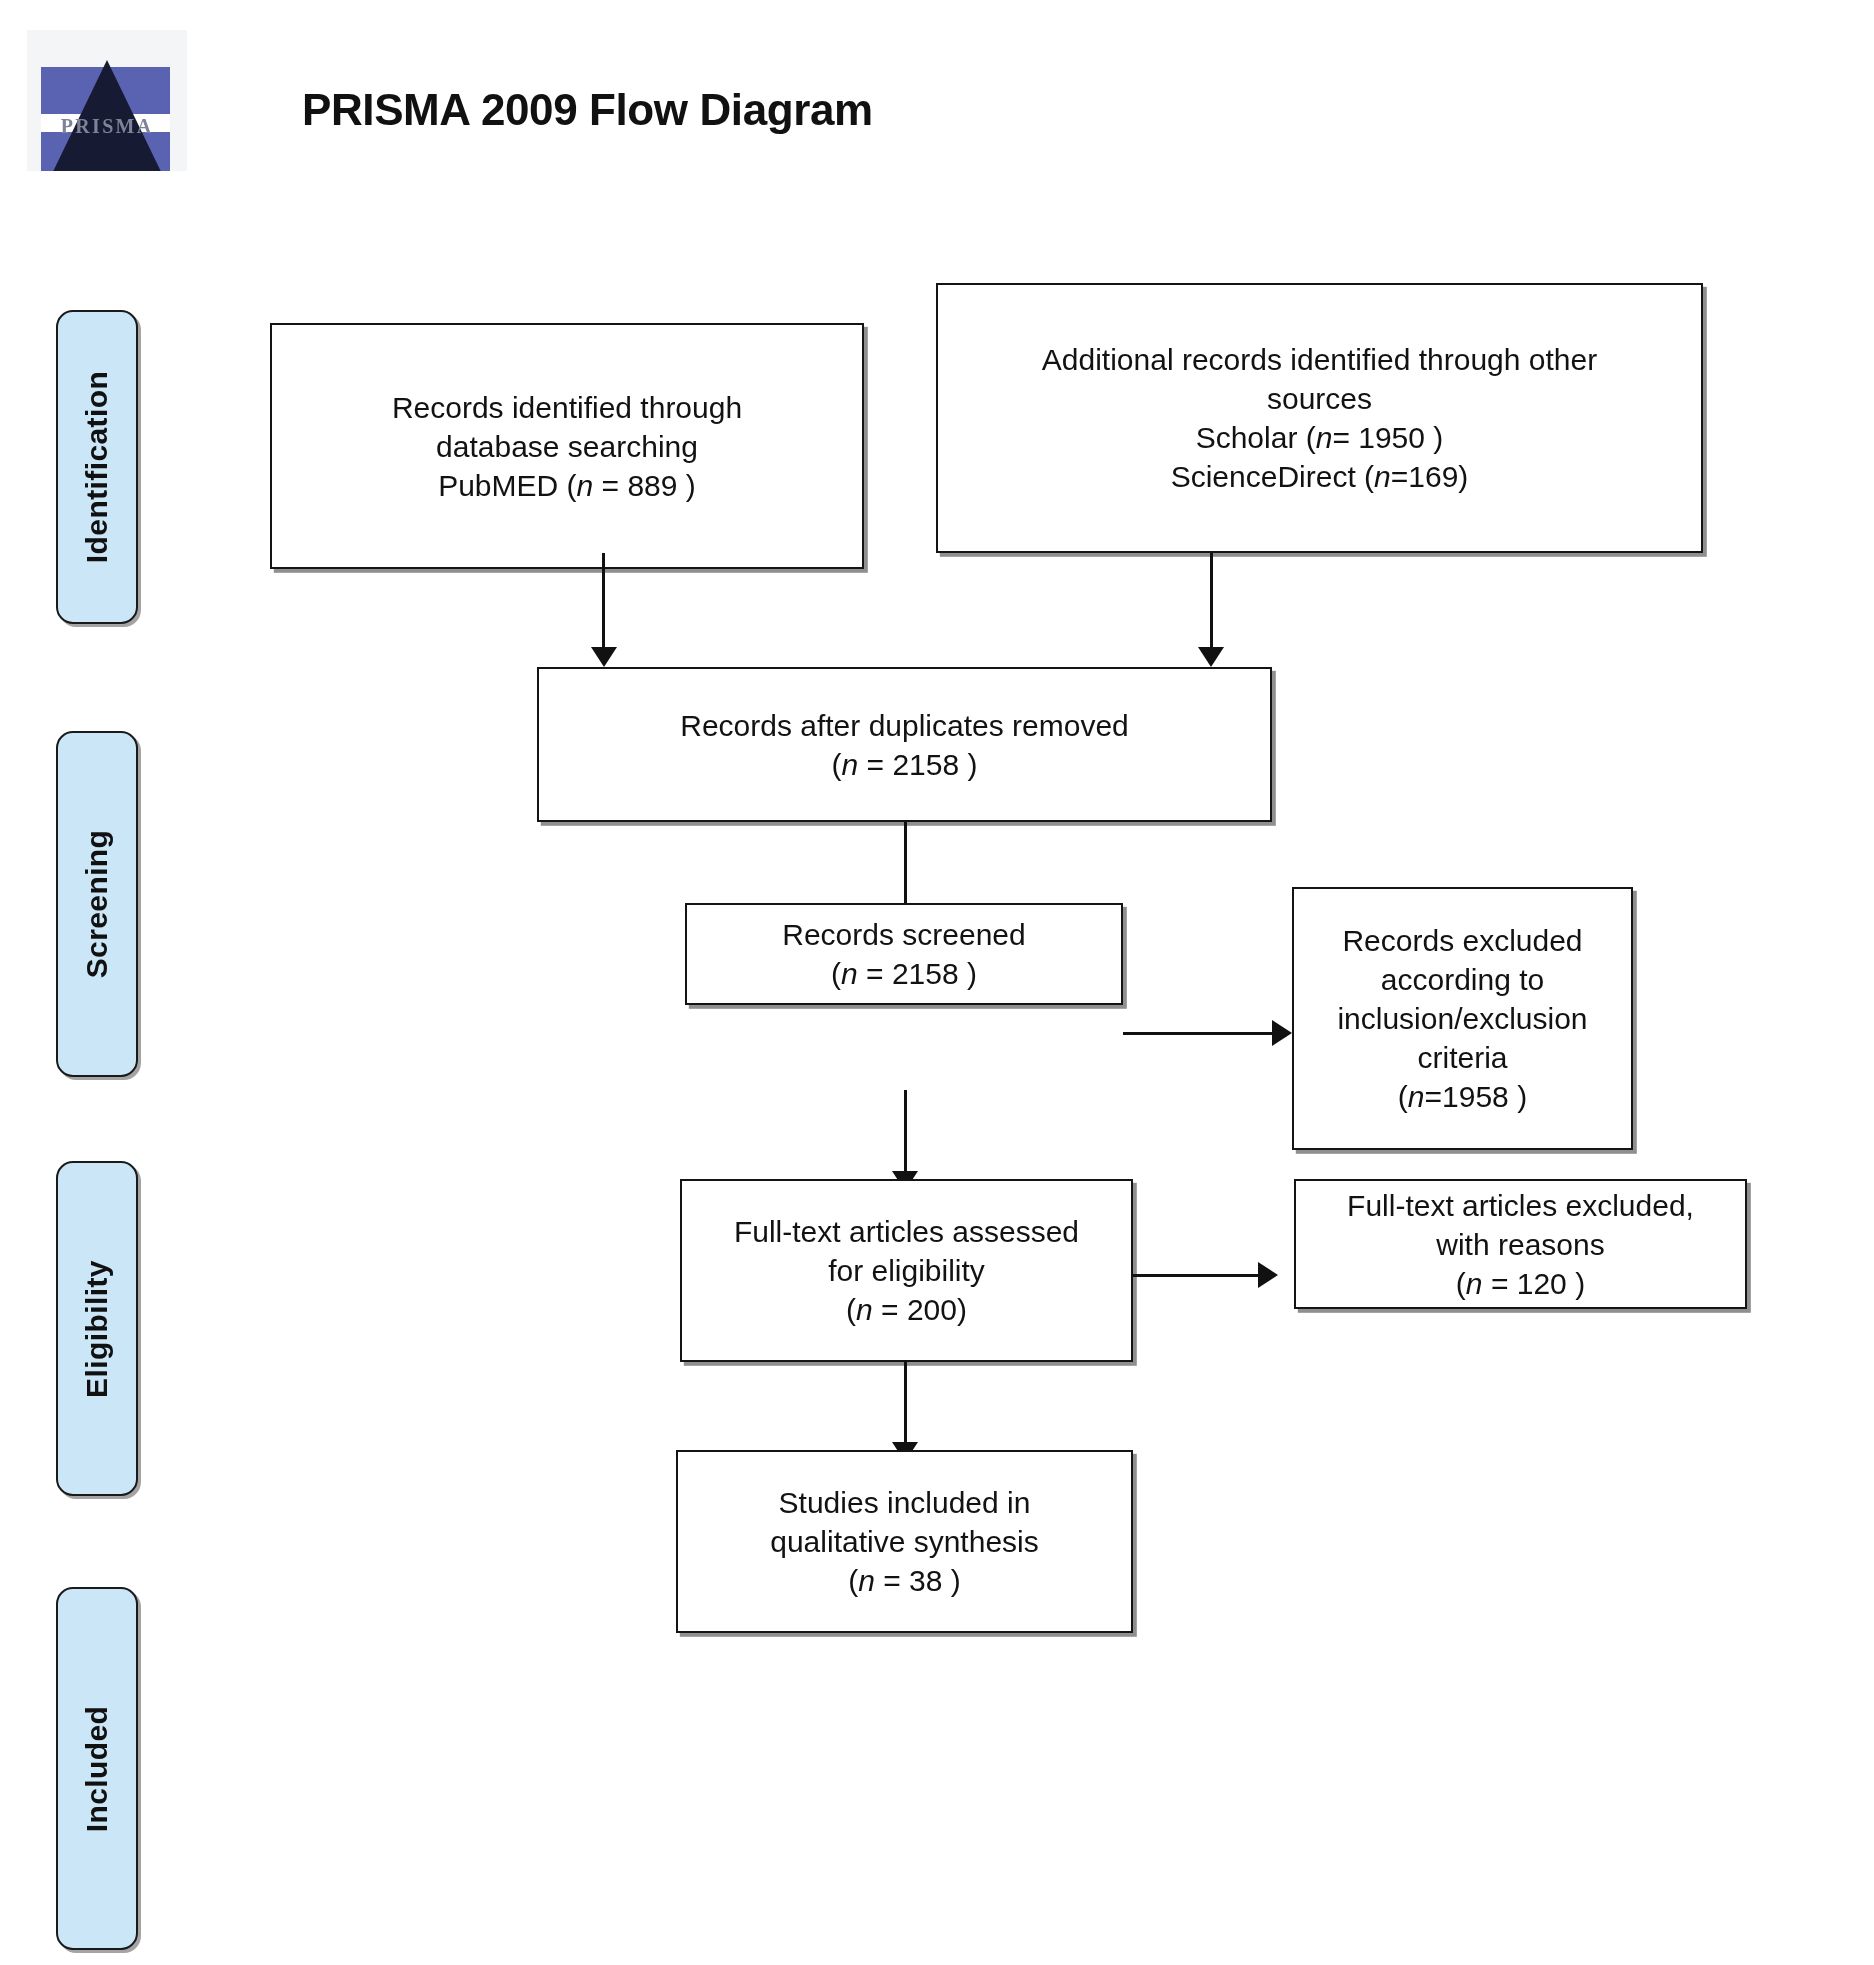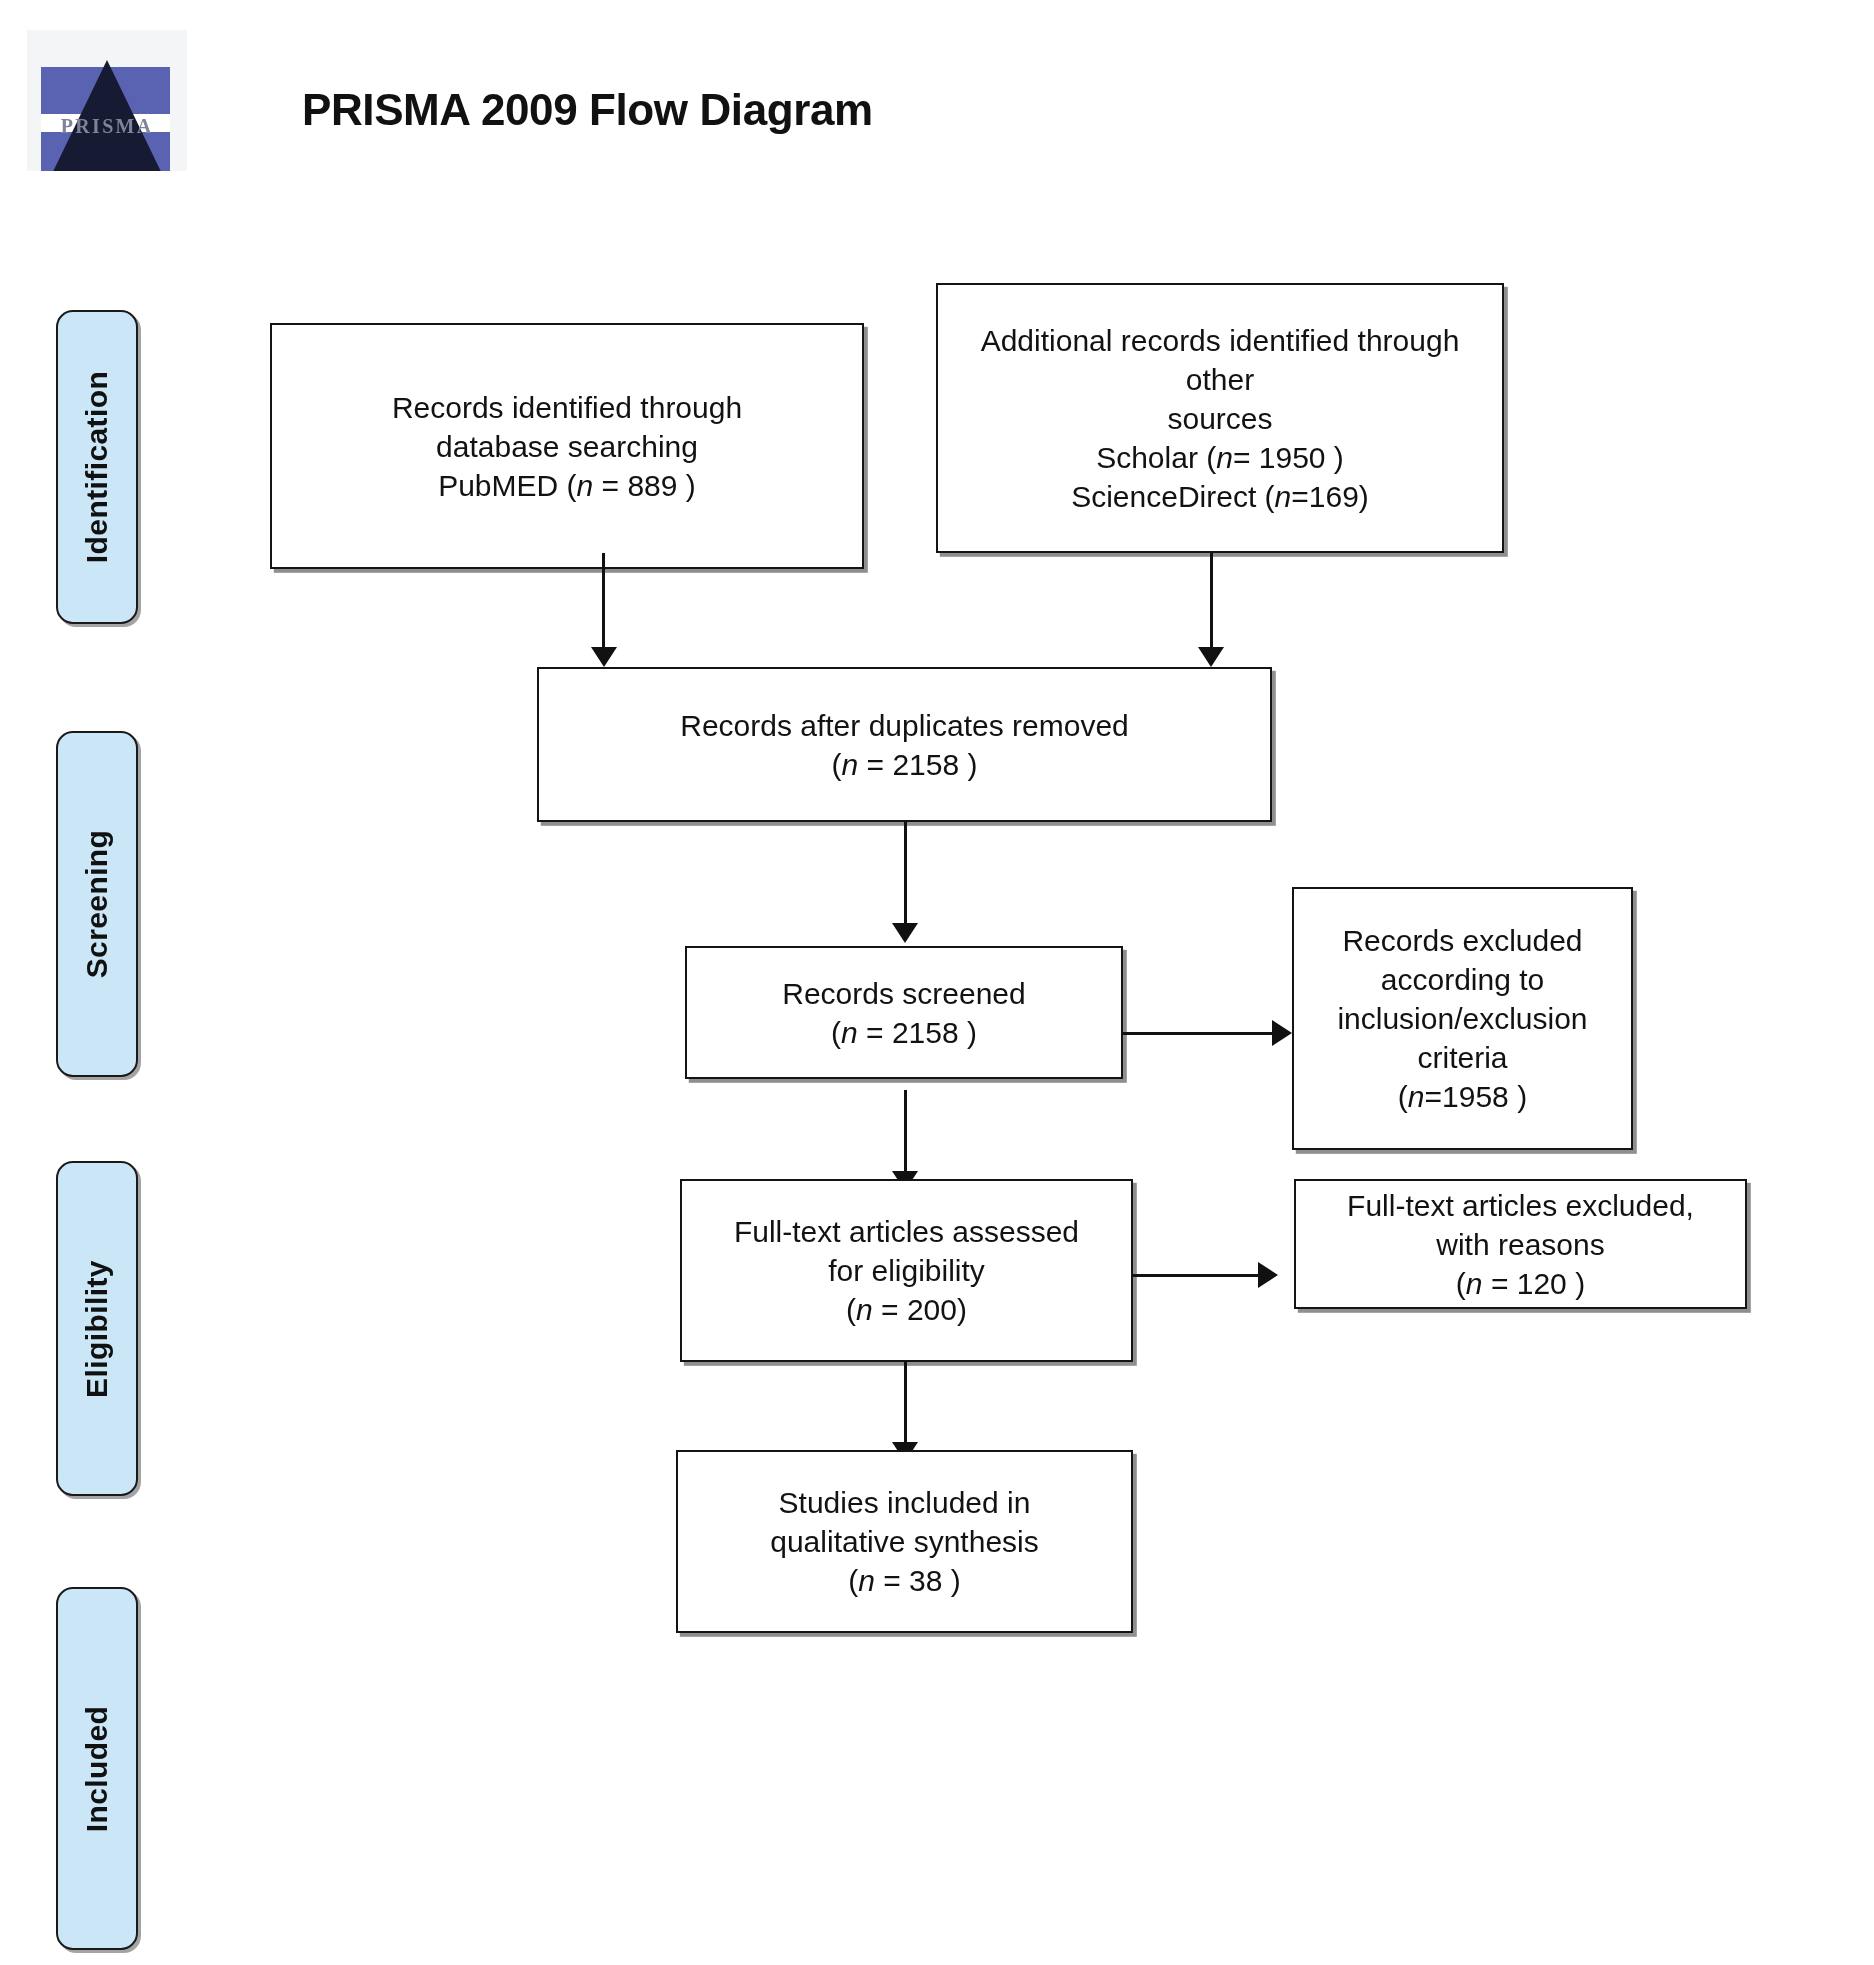--- a/index.html
+++ b/index.html
@@ -178,21 +178,21 @@
   </div>
 
   <div class="flow-box" style="left:270px; top:307px; width:594px; height:246px;margin-top:16px;">
     <div class="flow-text">
       <div>Records identified through</div>
       <div>database searching</div>
       <div><span>PubMED (</span><span class="ital">n</span><span> = 889  )</span></div>
     </div>
   </div>
 
-  <div class="flow-box" style="left:936px; top:283px; width:568px; height:270px;">
+  <div class="flow-box" style="left:936px; top:283px; width:767px; height:270px;">
     <div class="flow-text">
       <div>Additional records identified through other</div>
       <div>sources</div>
       <div><span>Scholar (</span><span class="ital">n</span><span>=  1950 )</span></div>
       <div><span>ScienceDirect (</span><span class="ital">n</span><span>=169)</span></div>
     </div>
   </div>
 
   <div class="v-line" style="left:602px; top:553px; height:97px;"></div>
   <div class="arrow-down" style="left:591px; top:647px;"></div>
@@ -203,21 +203,21 @@
   <div class="flow-box" style="left:537px; top:667px; width:735px; height:155px;">
     <div class="flow-text">
       <div>Records after duplicates removed</div>
       <div><span>(</span><span class="ital">n</span><span> = 2158 )</span></div>
     </div>
   </div>
 
   <div class="v-line" style="left:904px; top:822px; height:104px;"></div>
   <div class="arrow-down" style="left:892px; top:923px;"></div>
 
-  <div class="flow-box" style="left:685px; top:946px; width:438px; height:133px;">
+  <div class="flow-box" style="left:685px; top:903px; width:438px; height:102px;">
     <div class="flow-text">
       <div>Records screened</div>
       <div><span>(</span><span class="ital">n</span><span> = 2158 )</span></div>
     </div>
   </div>
 
   <div class="h-line" style="left:1123px; top:1032px; width:152px;"></div>
   <div class="arrow-right" style="left:1272px; top:1020px;"></div>
 
   <div class="flow-box" style="left:1292px; top:887px; width:341px; height:263px;">

